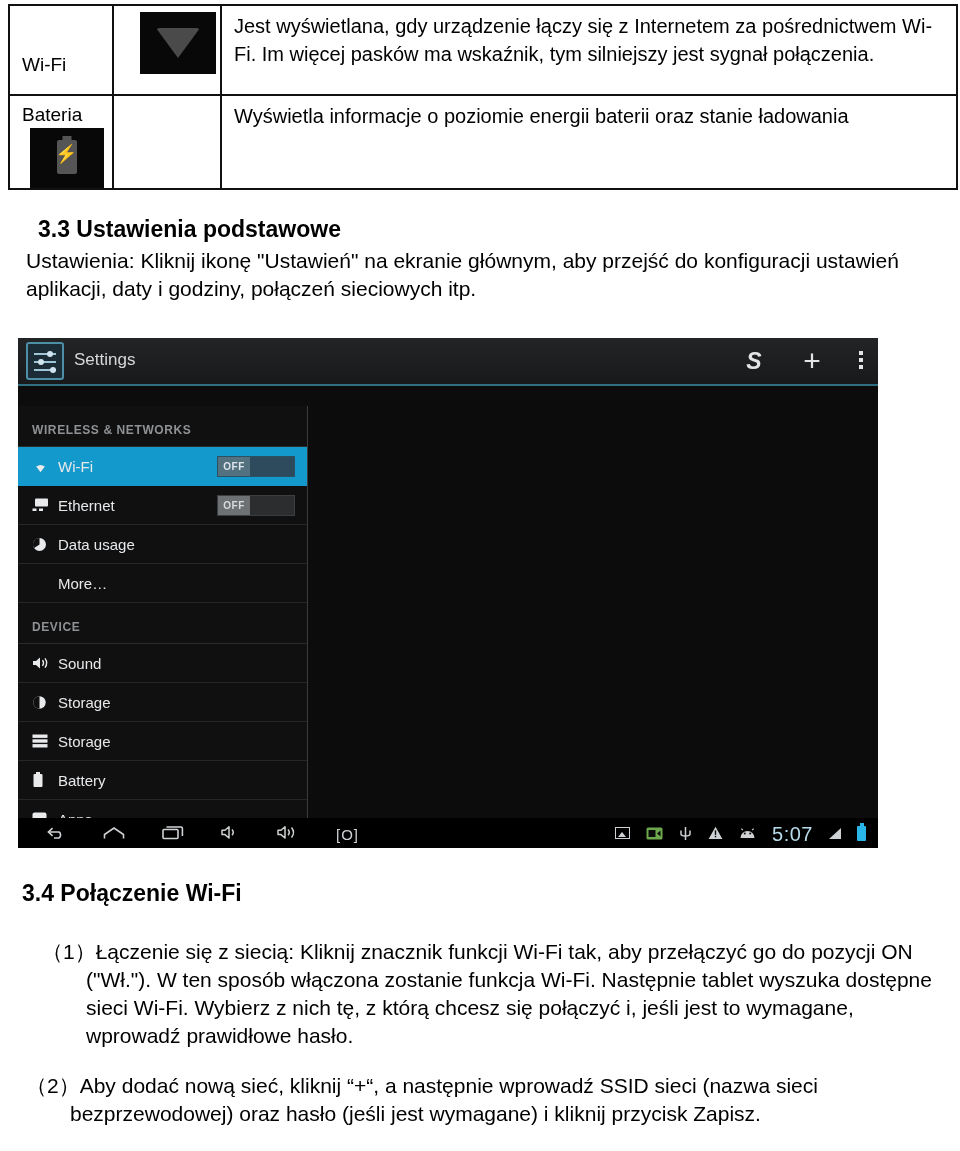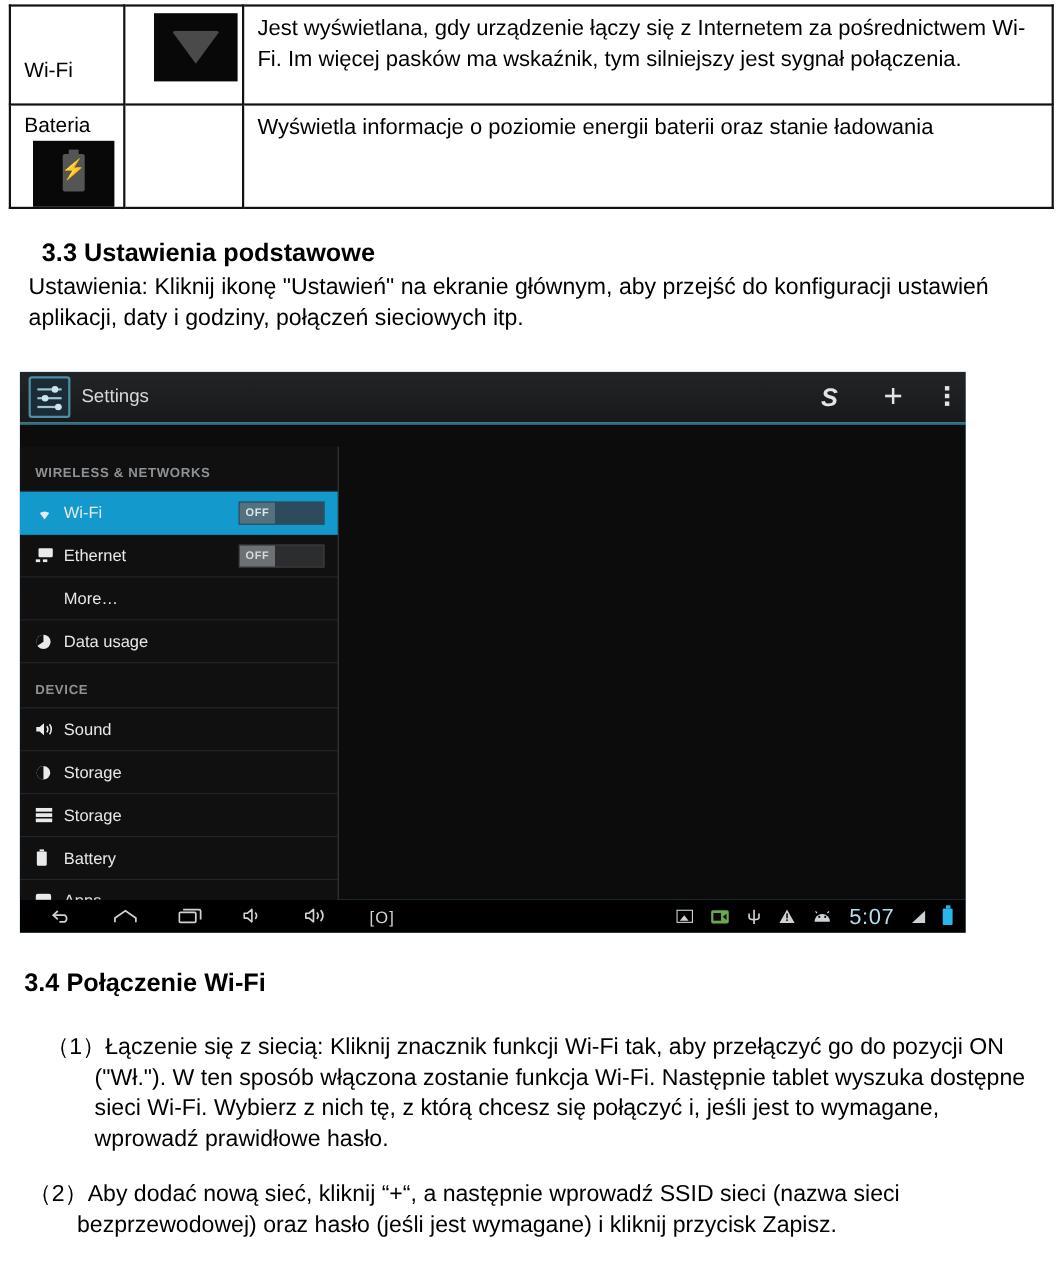--- a/index.html
+++ b/index.html
@@ -127,21 +127,21 @@
     text-indent: -44px;
   }
 
   
   .shot {
     position: absolute;
     left: 18px;
     top: 338px;
     width: 860px;
     height: 510px;
-    background: #7dd3fc;
+    background: #f97316;
     overflow: hidden;
     font-family: "Liberation Sans", sans-serif;
   }
   .shot-topbar {
     position: relative;
     height: 46px;
     background: linear-gradient(#232426, #18191b);
     border-bottom: 2px solid #2f6d80;
   }
   .app-icon {
@@ -451,32 +451,32 @@
             <rect x="0.5" y="10.5" width="4" height="2.5" fill="#e8eaec"></rect>
             <rect x="7" y="10.5" width="4" height="2.5" fill="#e8eaec"></rect>
           </svg>
         </span>
         <span class="row-name">Ethernet</span>
         <span class="toggle">
           <span class="knob">OFF</span>
         </span>
       </div>
 
-      <div class="row indent">
-        <span class="row-name">More…</span>
-      </div>
-
       <div class="row">
         <span class="row-ico">
           <svg width="15" height="15" viewBox="0 0 15 15" aria-hidden="true">
             <circle cx="7.5" cy="7.5" r="6.5" fill="#e8eaec"></circle>
             <path d="M7.5 7.5 L7.5 1 A6.5 6.5 0 0 0 2.1 11.1 Z" fill="#101011"></path>
           </svg>
         </span>
         <span class="row-name">Data usage</span>
+      </div>
+
+      <div class="row indent">
+        <span class="row-name">More…</span>
       </div>
 
       <div class="sec-title">DEVICE</div>
 
       <div class="row">
         <span class="row-ico">
           <svg width="18" height="14" viewBox="0 0 18 14" aria-hidden="true">
             <path d="M1 5 H4 L8 1.5 V12.5 L4 9 H1 Z" fill="#e8eaec"></path>
             <path d="M10.5 4.2 Q12.6 7 10.5 9.8" stroke="#e8eaec" stroke-width="1.4" fill="none"></path>
             <path d="M13 2.4 Q16.3 7 13 11.6" stroke="#e8eaec" stroke-width="1.4" fill="none"></path>

